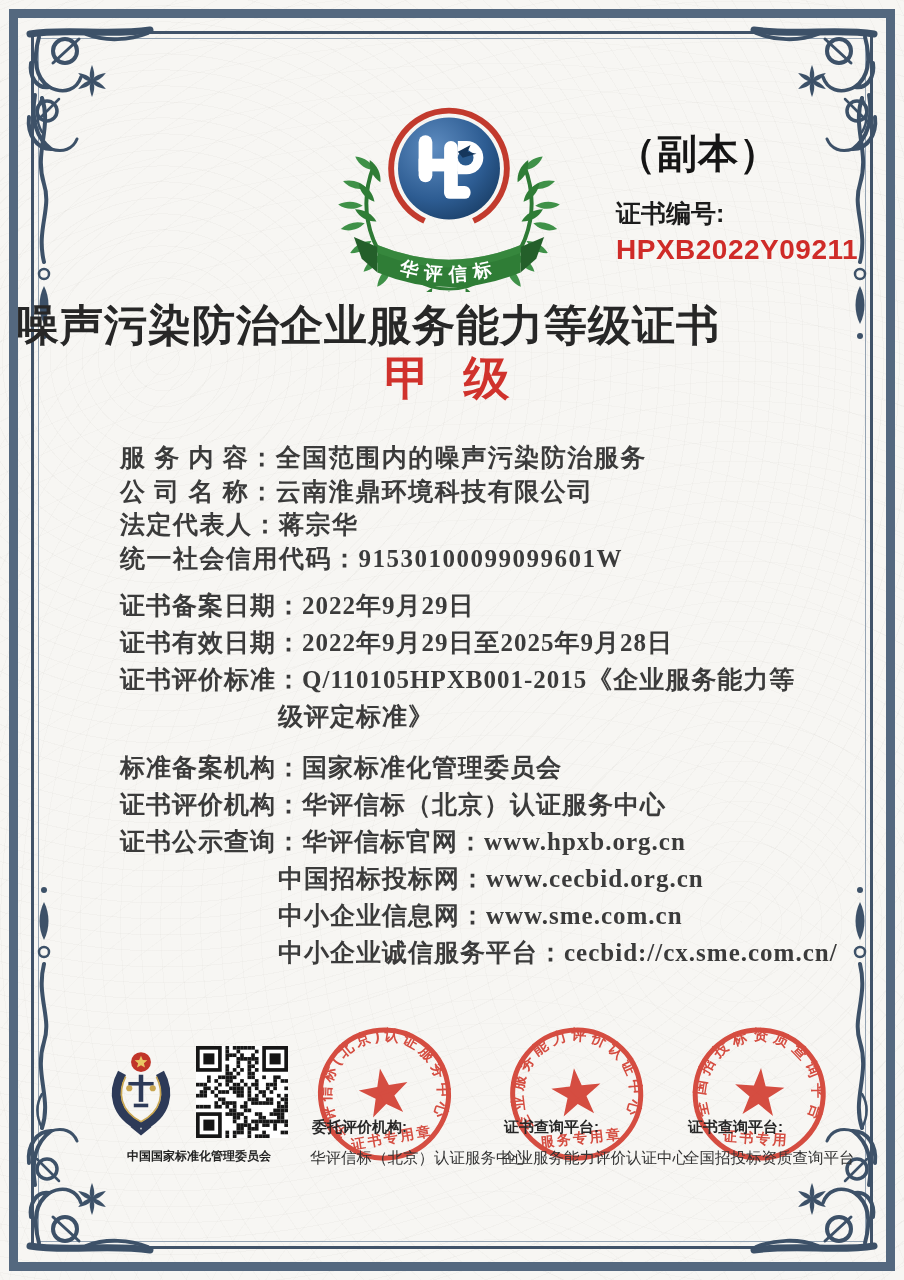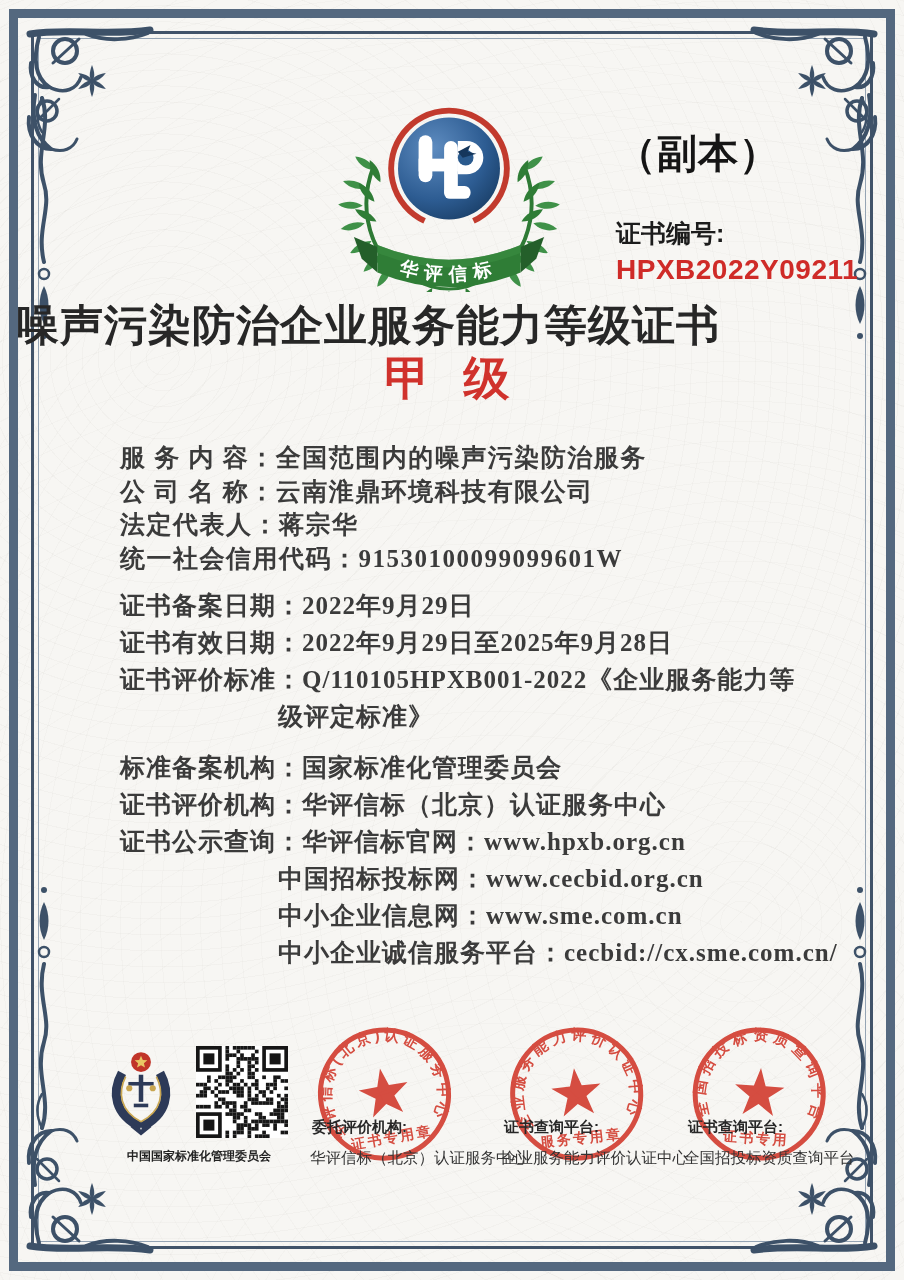--- a/index.html
+++ b/index.html
@@ -24,21 +24,21 @@
   .corner.br{bottom:24px;right:24px;transform:scale(-1,-1);}
   .vine{position:absolute;width:26px;height:250px;}
   .vine.r1{top:96px;right:30px;}
   .vine.l1{top:96px;left:30px;transform:scaleX(-1);}
   .vine.r2{bottom:150px;right:30px;transform:scaleY(-1);}
   .vine.l2{bottom:150px;left:30px;transform:scale(-1,-1);}
   
   .logo{position:absolute;left:332px;top:92px;width:234px;height:200px;}
   .copy-block{position:absolute;left:616px;top:126px;width:240px;}
   .copy-label{font-size:40px;font-weight:700;color:#151515;letter-spacing:1px;}
-  .certno-label{margin-top:36px;font-size:25px;font-weight:700;color:#1c1c1c;}
+  .certno-label{margin-top:16px;font-size:25px;font-weight:700;color:#1c1c1c;}
   .certno-value{margin-top:4px;font-size:28px;font-weight:700;color:#cf2b28;letter-spacing:.5px;}
   .title{position:absolute;left:0;top:297px;width:100%;text-align:left;
          font-size:43px;font-weight:900;color:#272727;letter-spacing:1px;margin-left:16px;}
   .grade{position:absolute;left:0;top:348px;width:100%;text-align:center;
          font-size:46px;font-weight:900;color:#d0322c;letter-spacing:10px;}
   
   .info-group{position:absolute;left:120px;width:690px;color:#3b3b3b;font-weight:600;font-family:Liberation Serif, serif;}
   .g1{top:441px;font-size:25px;line-height:33.5px;letter-spacing:1.5px;}
   .g2{top:587px;font-size:25px;line-height:37px;letter-spacing:1px;}
   .g3{top:749px;font-size:25px;line-height:37px;letter-spacing:1px;}
@@ -239,21 +239,21 @@
   <div class="info-group g1">
     <div class="row">服 务 内 容：全国范围内的噪声污染防治服务</div>
     <div class="row">公 司 名 称：云南淮鼎环境科技有限公司</div>
     <div class="row">法定代表人：蒋宗华</div>
     <div class="row">统一社会信用代码：91530100099099601W</div>
   </div>
 
   <div class="info-group g2">
     <div class="row">证书备案日期：2022年9月29日</div>
     <div class="row">证书有效日期：2022年9月29日至2025年9月28日</div>
-    <div class="row">证书评价标准：Q/110105HPXB001-2022《企业服务能力等</div>
+    <div class="row">证书评价标准：Q/110105HPXB001-2015《企业服务能力等</div>
     <div class="row indent">级评定标准》</div>
   </div>
 
   <div class="info-group g3">
     <div class="row">标准备案机构：国家标准化管理委员会</div>
     <div class="row">证书评价机构：华评信标（北京）认证服务中心</div>
     <div class="row">证书公示查询：华评信标官网：www.hpxb.org.cn</div>
     <div class="row indent">中国招标投标网：www.cecbid.org.cn</div>
     <div class="row indent">中小企业信息网：www.sme.com.cn</div>
     <div class="row indent">中小企业诚信服务平台：cecbid://cx.sme.com.cn/</div>

